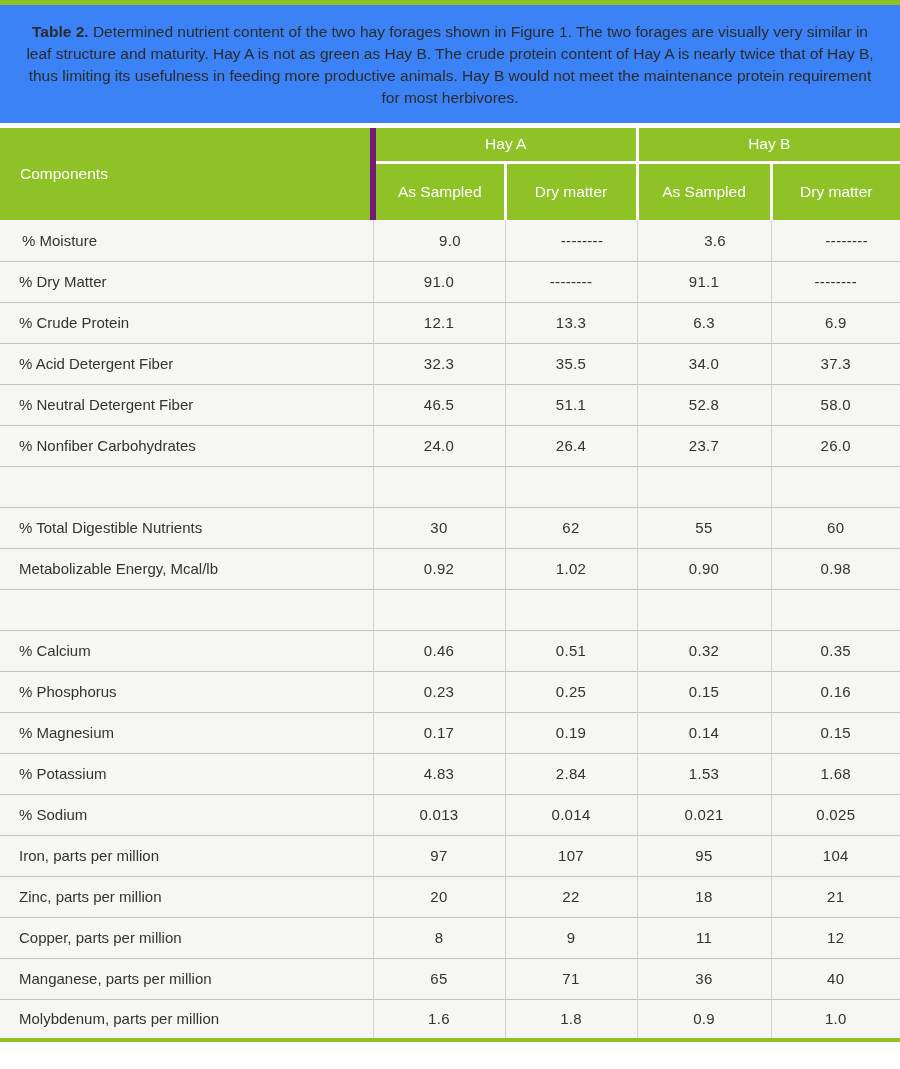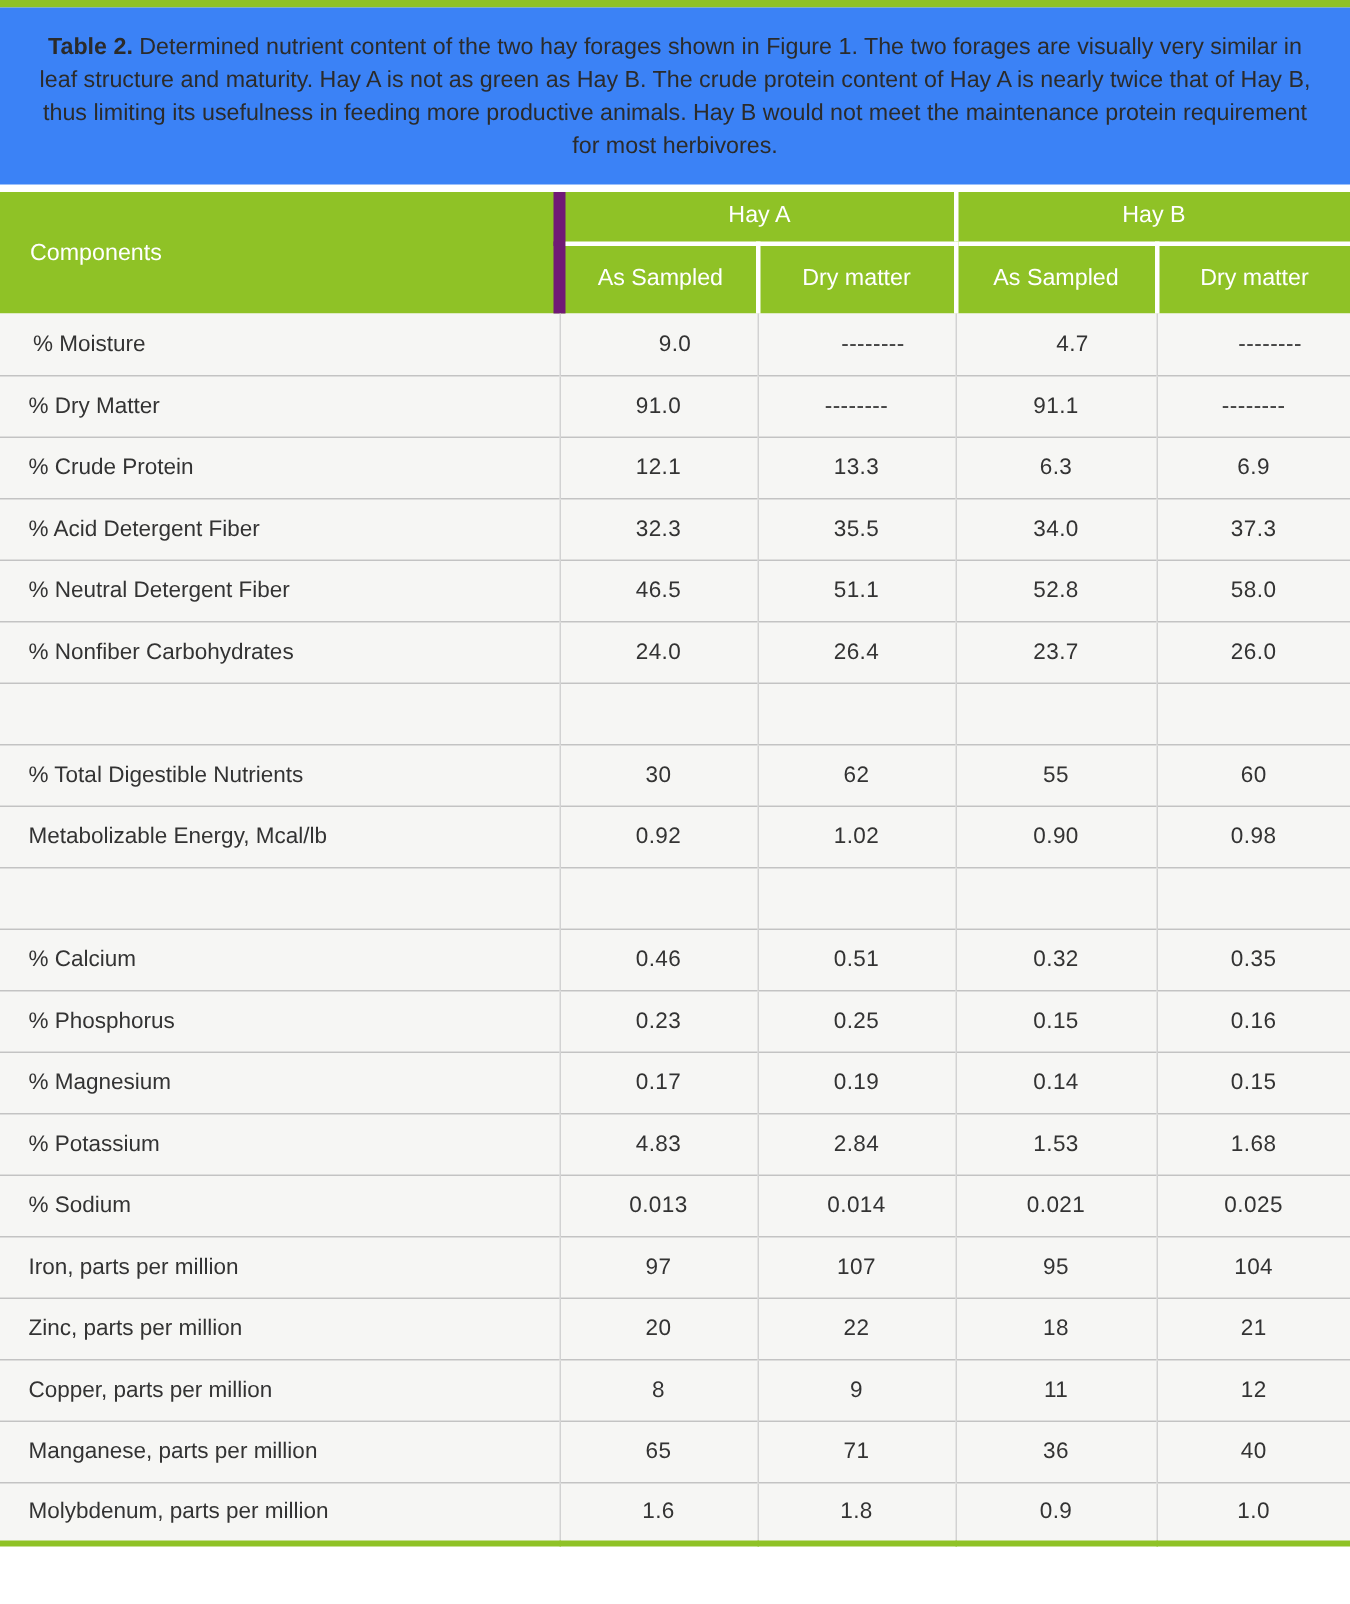--- a/index.html
+++ b/index.html
@@ -40,29 +40,29 @@
     background: #8fc226;
     color: #ffffff;
     font-weight: normal;
     font-size: 15.5px;
     margin-top: 36px;
   }
   th.components {
     text-align: left;
     padding-left: 20px;
     vertical-align: middle;
-    border-right: 8px solid #701a75;
+    border-right: 6px solid #701a75;
   }
   th.group {
     height: 34px;
     border-left: 3px solid #ffffff;
     border-bottom: 3px solid #ffffff;
   }
   th.sub {
-    height: 47px;
+    height: 58px;
     border-left: 3px solid #ffffff;
   }
   tbody td {
     background: #f6f6f4;
     height: 41px;
     font-size: 15px;
     color: #333333;
     border-top: 1px solid #c3c3c3;
   }
   tbody tr:first-child td { border-top: none; padding-left: 22px; }
@@ -102,21 +102,21 @@
       <th class="sub">Dry matter</th>
       <th class="sub">As Sampled</th>
       <th class="sub">Dry matter</th>
     </tr>
   </thead>
   <tbody>
       <tr>
         <td class="label">% Moisture</td>
         <td class="value">9.0</td>
         <td class="value">--------</td>
-        <td class="value">4.7</td>
+        <td class="value">3.6</td>
         <td class="value">--------</td>
       </tr>
       <tr>
         <td class="label">% Dry Matter</td>
         <td class="value">91.0</td>
         <td class="value">--------</td>
         <td class="value">91.1</td>
         <td class="value">--------</td>
       </tr>
       <tr>

